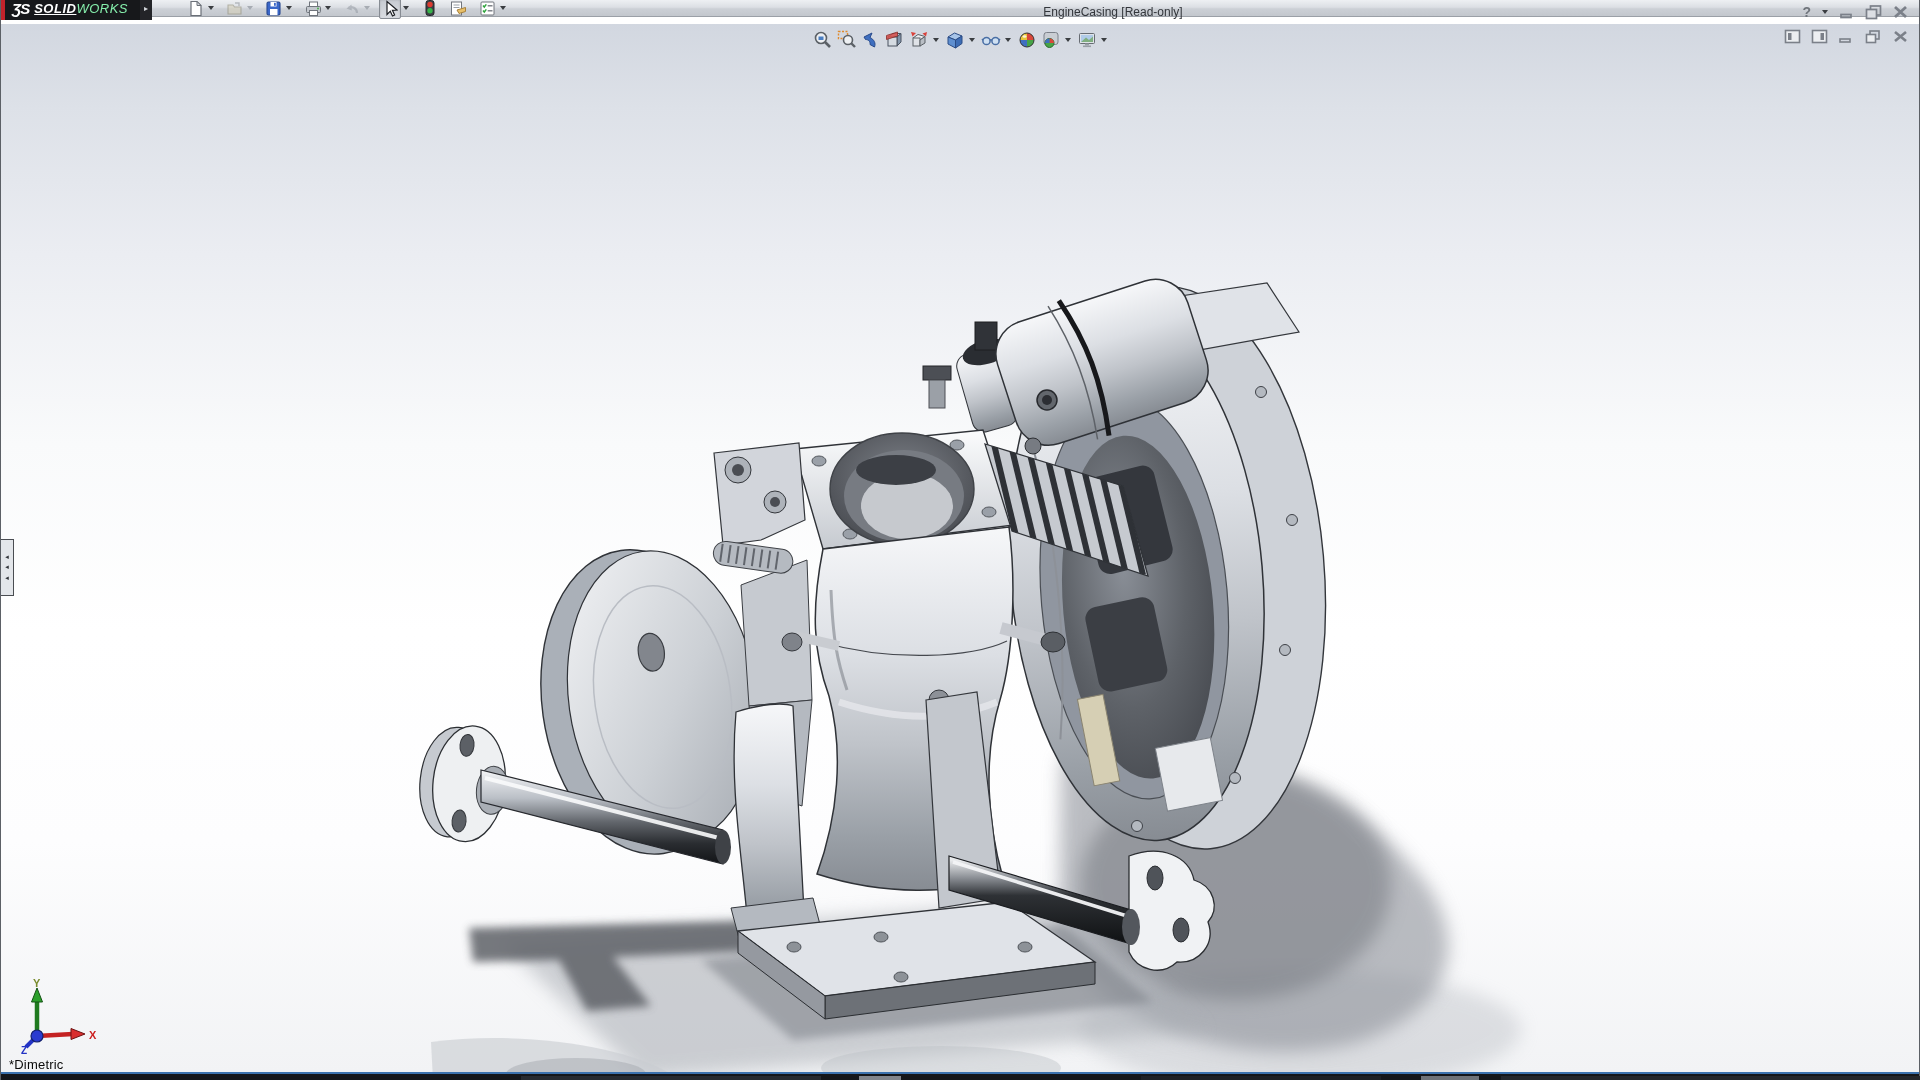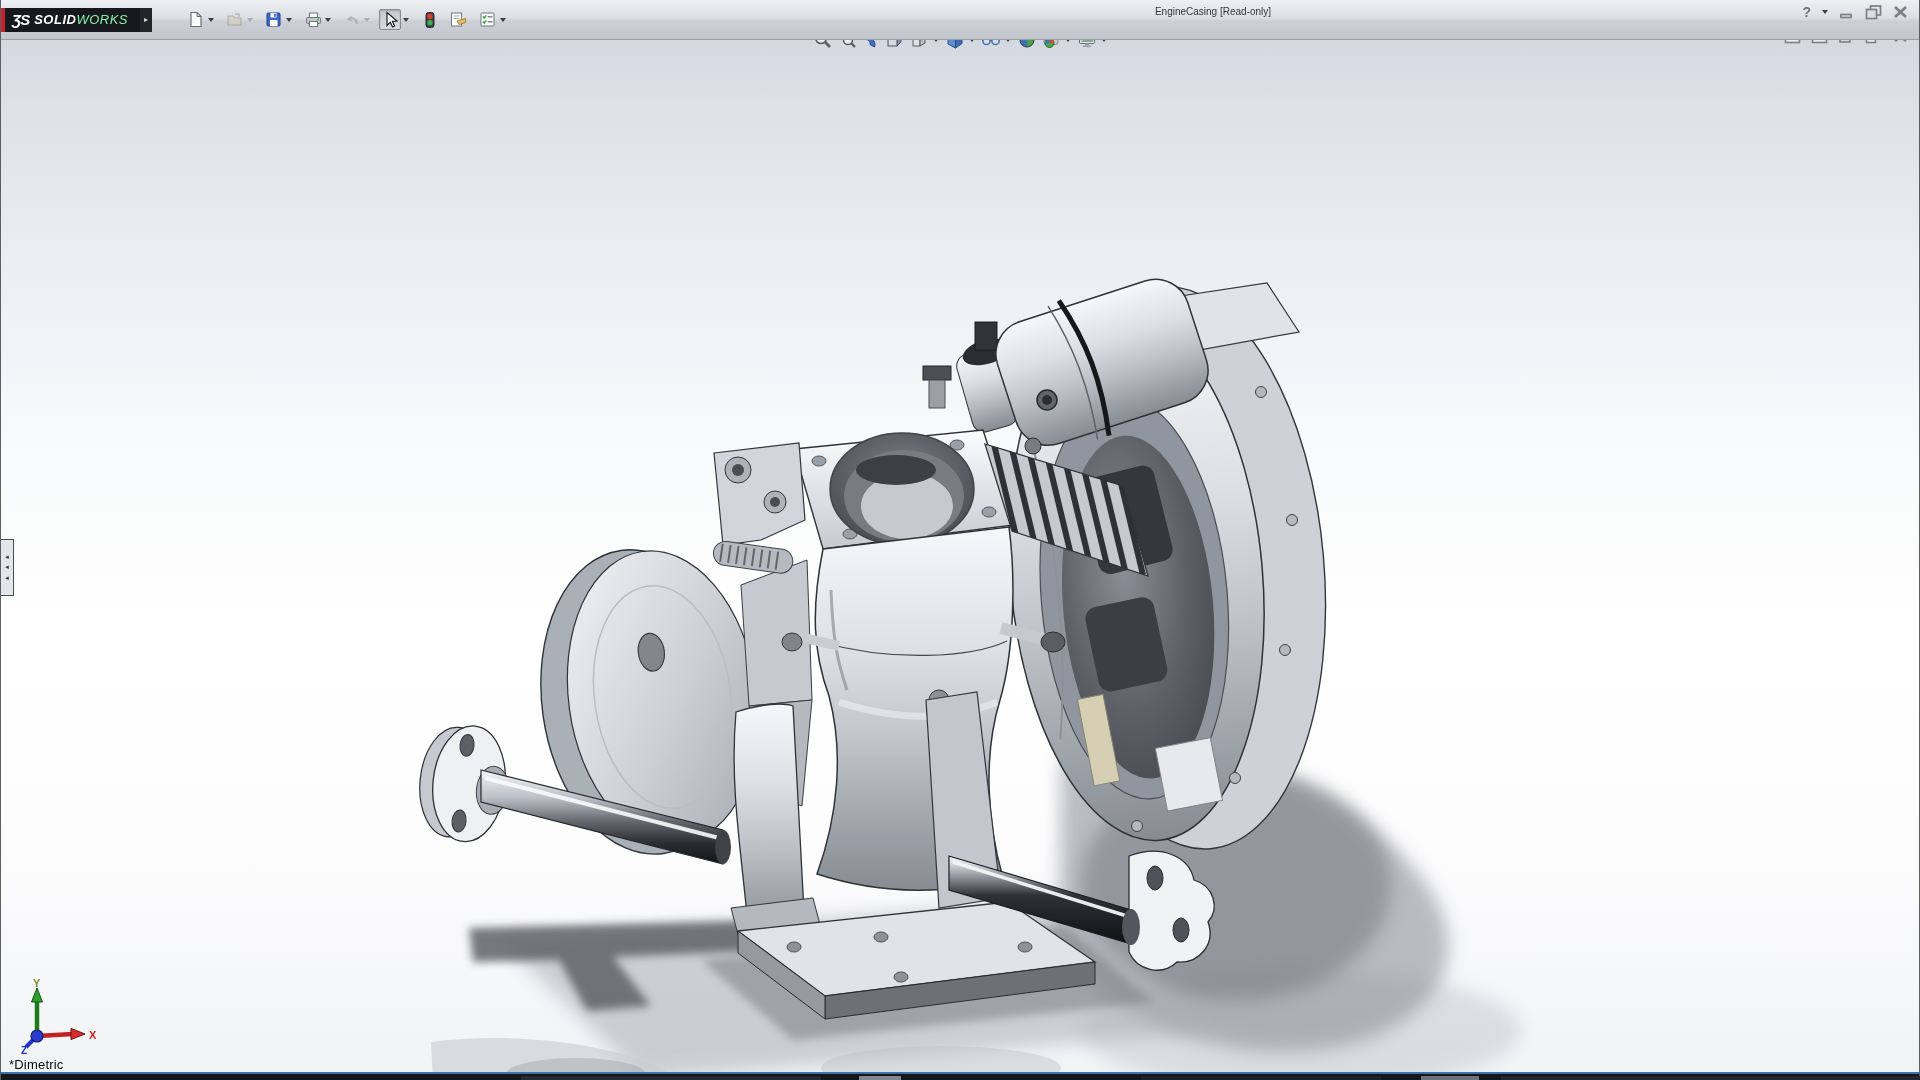--- a/index.html
+++ b/index.html
@@ -1,38 +1,38 @@
 <!DOCTYPE html>
 <html><head>
 <meta charset="utf-8">
 <style>
   * { margin:0; padding:0; box-sizing:border-box; }
   html,body { width:1920px; height:1080px; overflow:hidden; font-family:"Liberation Sans", sans-serif; background:#fff; }
   #app { position:relative; width:1920px; height:1080px; border-left:1px solid #5c6066; border-right:1px solid #5c6066; }
 
   
-  .titlebar { position:absolute; top:0; left:0; width:100%; height:40px; z-index:10;
+  .titlebar { position:absolute; top:0; left:0; width:100%; height:17px; z-index:10;
     background:linear-gradient(180deg,#eef0f3 0%,#dcdfe4 45%,#ccd0d6 55%,#c3c7cd 100%);
     border-bottom:1px solid #9ba0a7; display:flex; align-items:center; }
   .logo-bar { height:24px; display:flex; align-items:center; background:#17181b; padding:0 4px 0 0; }
   .logo-red-stripe { width:4px; height:24px; background:#c4232b; }
   .logo-mark { color:#fff; font-weight:bold; font-style:italic; font-size:15px; padding:0 5px 0 7px; letter-spacing:-1px; }
   .brand { font-size:13px; letter-spacing:.5px; padding-right:8px; }
-  .brand b { color:#ffffff; font-style:italic; }
+  .brand b { color:#ffffff; font-style:italic;text-decoration:underline; }
   .brand span { color:#86efac; font-style:italic; font-weight:400; }
   .logo-flyout { width:12px; height:24px; background:#232428; color:#d5d8dc; display:flex; align-items:center; justify-content:center; font-size:8px; }
 
   .tb-icons { display:flex; align-items:center; margin-left:32px; height:24px; }
   .tb-group { display:flex; align-items:center; margin-right:7px; }
   .tb-btn { width:22px; height:21px; display:flex; align-items:center; justify-content:center; border:1px solid transparent; border-radius:2px; }
   .tb-btn.pressed { background:linear-gradient(180deg,#c7cbd1,#d9dce1); border:1px solid #878c93; box-shadow:inset 0 1px 2px rgba(0,0,0,.18); }
   .caret { width:0; height:0; border-left:3.5px solid transparent; border-right:3.5px solid transparent; border-top:4px solid #3a3d41; margin:0 2px; }
   .caret.dim { border-top-color:#a7acb3; }
 
-  .title-text { position:absolute; left:1212px; top:0; transform:translateX(-50%); height:24px; line-height:24px; font-size:10px; color:#33363b; white-space:nowrap; }
+  .title-text { position:absolute; left:1112px; top:0; transform:translateX(-50%); height:24px; line-height:24px; font-size:12px; color:#33363b; white-space:nowrap; }
 
   .win-btns { position:absolute; right:10px; top:0; height:24px; display:flex; align-items:center; gap:9px; }
   .help-q { font-size:14px; font-weight:bold; color:#6f747b; }
 
   
   .viewport { position:absolute; top:24px; left:0; right:0; bottom:8px; z-index:1;
     background:linear-gradient(180deg,#d2d7e0 0%,#dde1e8 8%,#ebedf2 22%,#f9fafb 40%,#ffffff 58%,#fdfdfe 78%,#f2f3f5 100%); }
   .model-svg { position:absolute; top:-24px; left:0; width:1920px; height:1080px; }
 
   

